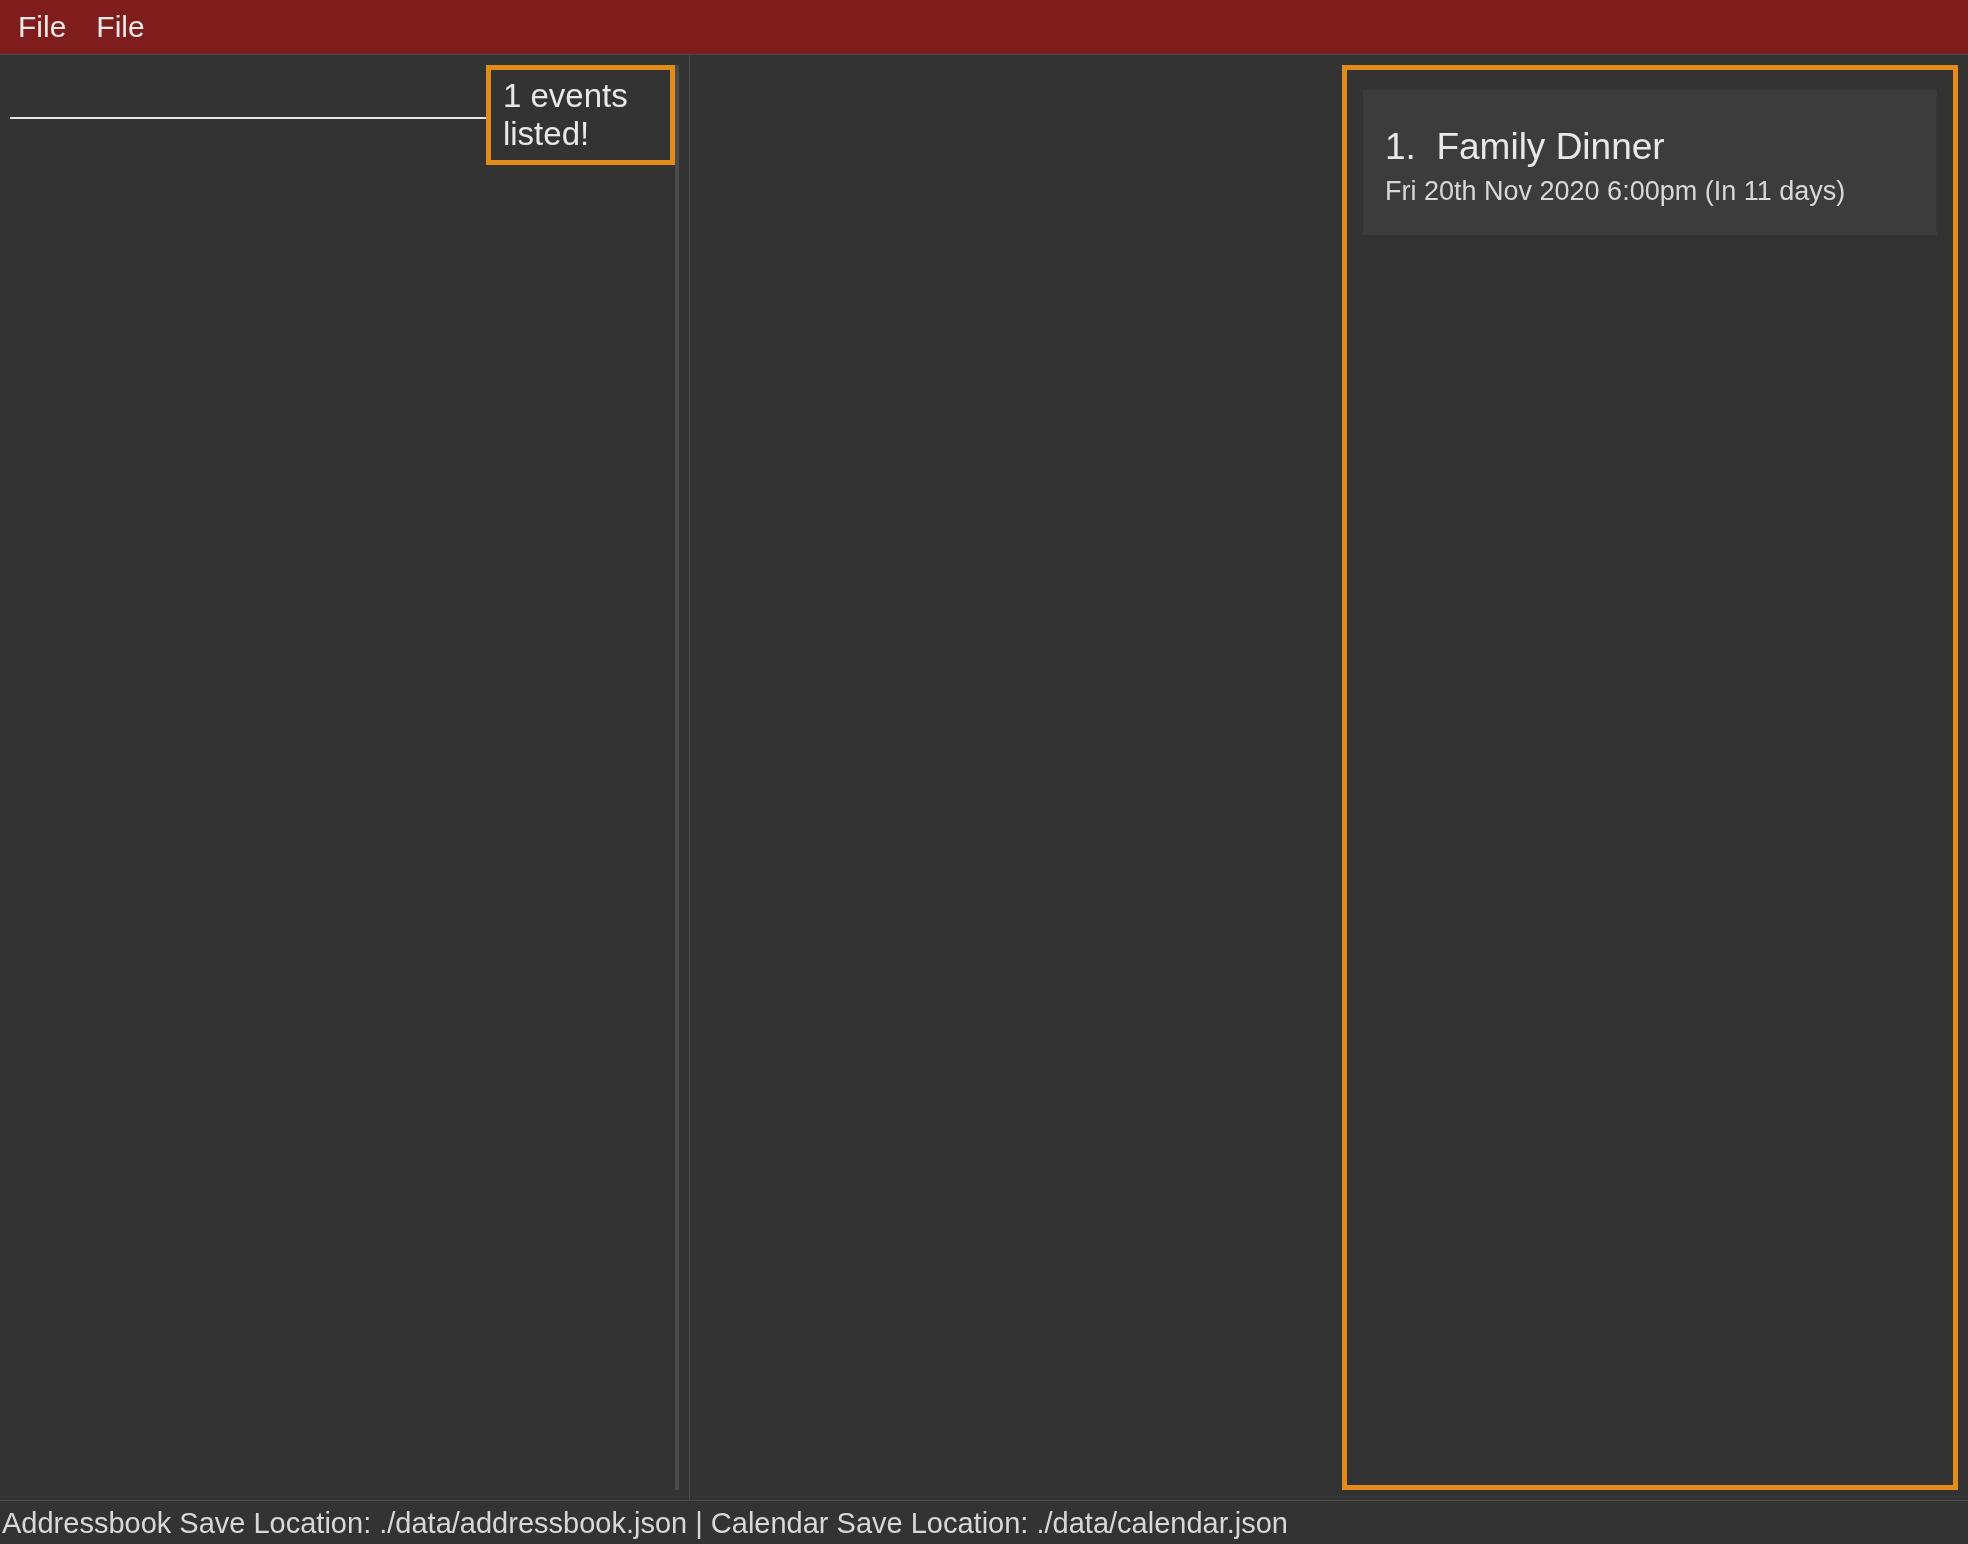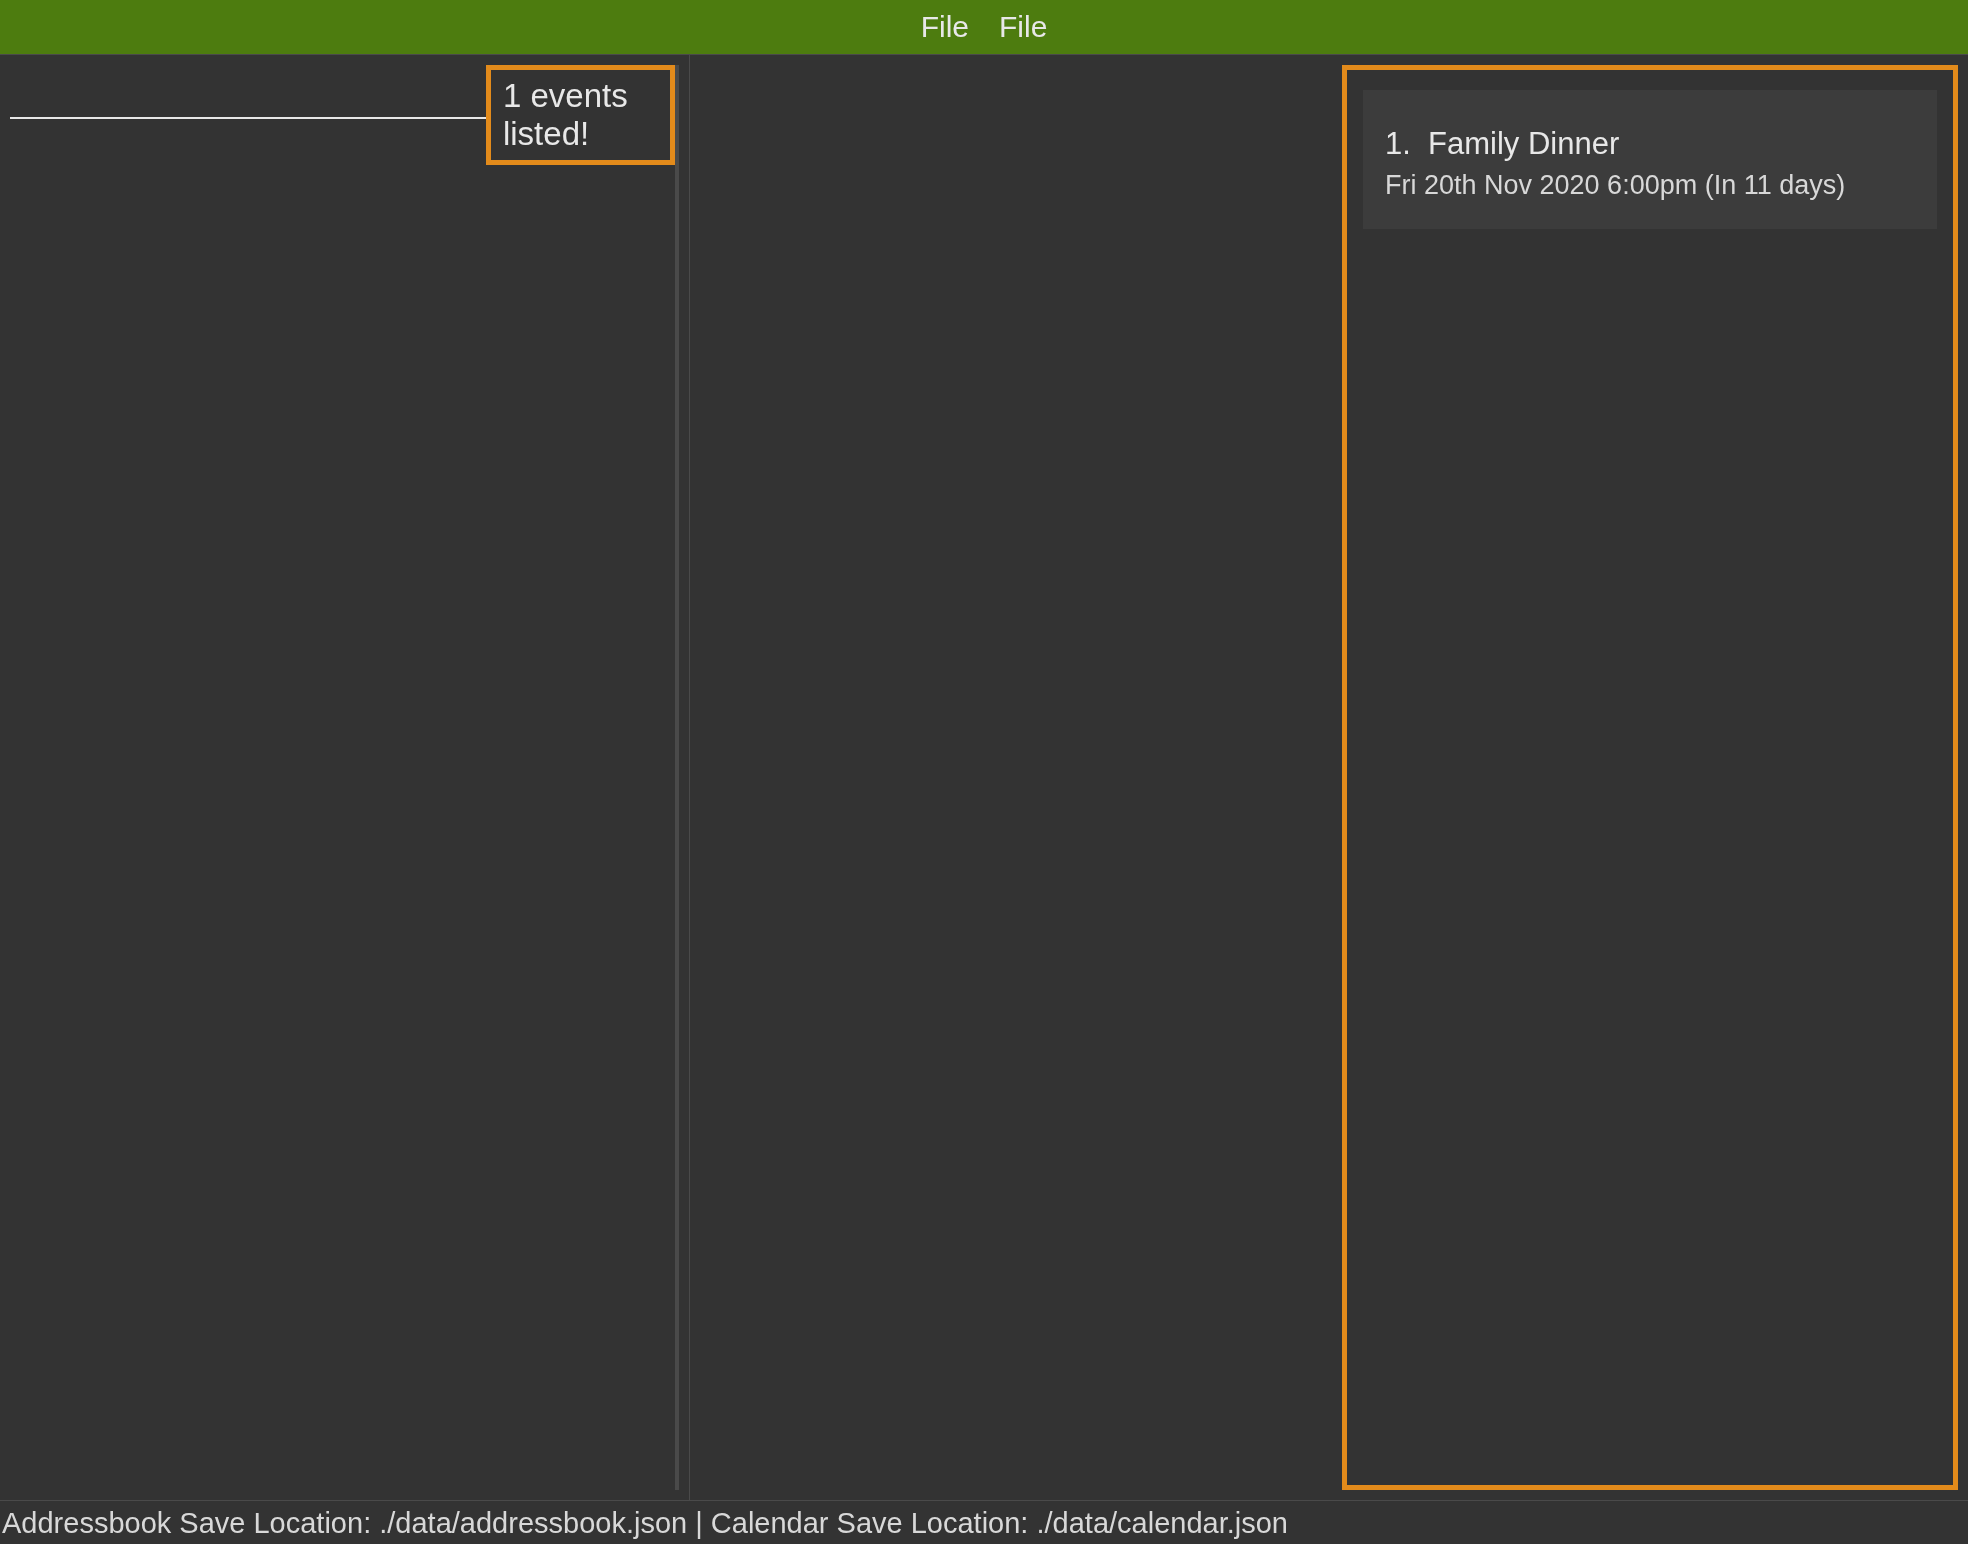--- a/index.html
+++ b/index.html
@@ -11,27 +11,26 @@
       font-family: -apple-system, BlinkMacSystemFont, "Segoe UI", Arial, sans-serif;
       background: #333333;
       color: #e8e8e8;
       width: 1968px;
       height: 1544px;
       overflow: hidden;
       display: flex;
       flex-direction: column;
     }
     .menubar {
-      background: #4d7c0f;
+      background: #7f1d1d;
       border-bottom: 1px solid #4a4a4a;
       padding: 10px 18px;
       display: flex;
       gap: 30px;
       font-size: 30px;
-      justify-content: center;
     }
     .menu-item {
       cursor: pointer;
       color: #e8e8e8;
     }
     .main {
       flex: 1;
       display: flex;
       background: #333333;
     }
@@ -84,21 +83,21 @@
       margin: 10px 10px 10px 0;
       display: flex;
       flex-direction: column;
     }
     .event-card {
       background: #3c3c3c;
       padding: 36px 22px 28px 22px;
       margin: 20px 16px 0 16px;
     }
     .event-title {
-      font-size: 31px;
+      font-size: 37px;
       color: #e8e8e8;
       margin-bottom: 8px;
     }
     .event-time {
       font-size: 27px;
       color: #d8d8d8;
     }
     .statusbar {
       background: #333333;
       border-top: 1px solid #4a4a4a;

